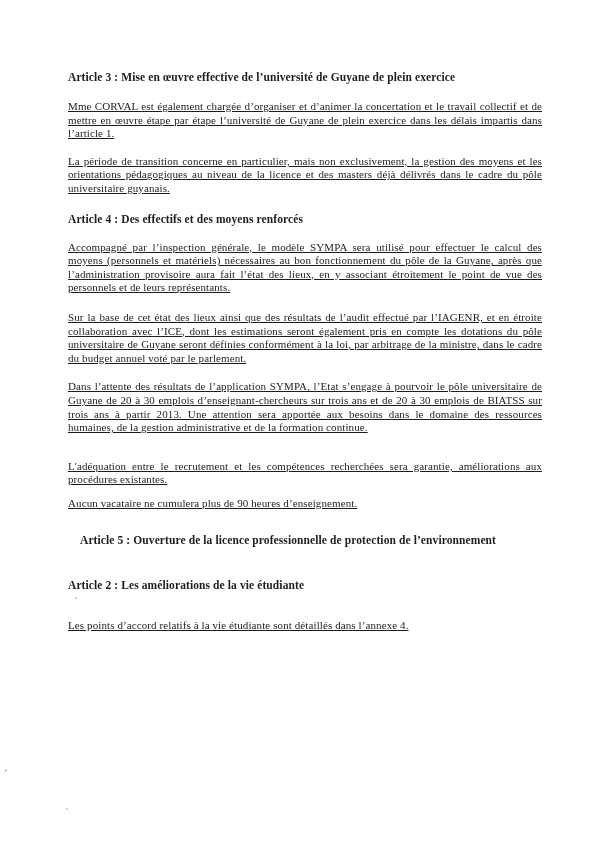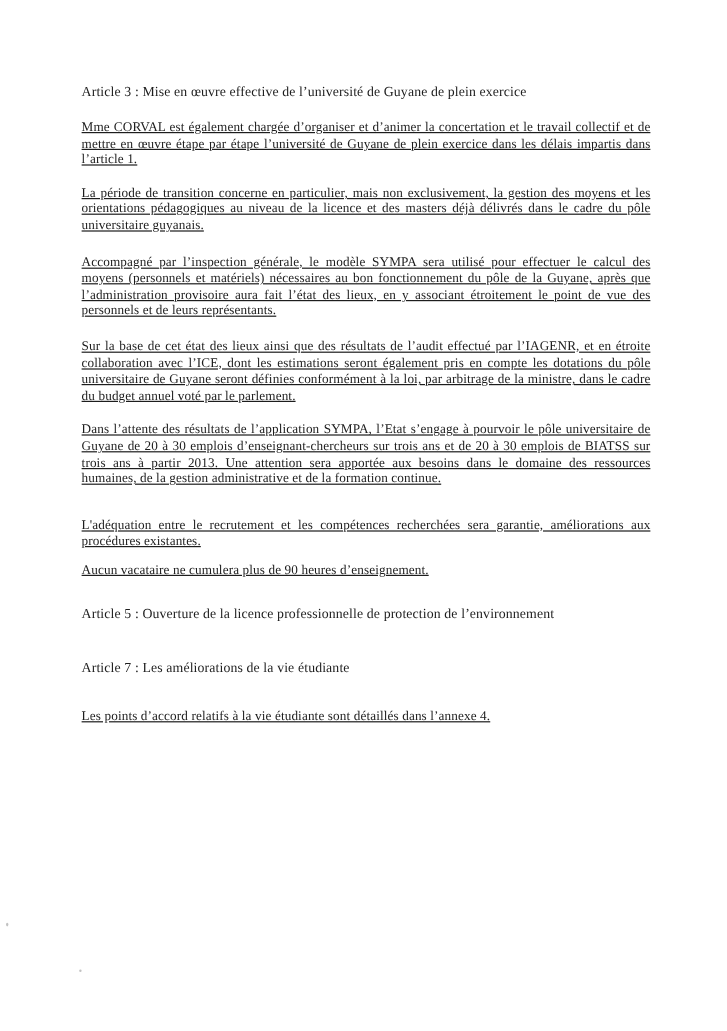--- a/index.html
+++ b/index.html
@@ -20,21 +20,21 @@
     background: #ffffff;
   }
   .text-block {
     position: absolute;
     left: 68px;
     top: 71px;
     width: 474px;
     color: #1d1d1d;
   }
   .heading {
-    font-weight: normal;
+    font-weight: bold;
     font-size: 11.5px;
     line-height: 13px;
     margin: 0;
     white-space: nowrap;
     letter-spacing: 0.1px;
   }
   .para {
     font-size: 11px;
     line-height: 13.6px;
     margin: 0;
@@ -45,21 +45,21 @@
   
   .mb10 { margin-bottom: 10px; }
   .mb14 { margin-bottom: 14px; }
   .mb15 { margin-bottom: 15px; }
   .mb16 { margin-bottom: 16px; }
   .mb17 { margin-bottom: 17px; }
   .mb24 { margin-bottom: 24px; }
   .mb25 { margin-bottom: 25px; }
   .mb27 { margin-bottom: 27px; }
   .mb30 { margin-bottom: 30px; }
-  .mb32 { margin-bottom: 32px; }
+  .mb32 { margin-bottom: 32px; margin-left: 12px; }
   
   .speck {
     position: absolute;
     background: #9a9a9a;
     border-radius: 50%;
     opacity: 0.6;
   }
   .speck1 { left: 75px;  top: 597px; width: 2px; height: 2px; }
   .speck2 { left: 5px;   top: 769px; width: 2px; height: 3px; }
   .speck3 { left: 66px;  top: 808px; width: 2px; height: 2px; }
@@ -71,35 +71,36 @@
 
   <div class="text-block">
 
     <h2 class="heading mb16">Article 3 : Mise en œuvre effective de l’université de Guyane de plein exercice</h2>
 
     <p class="para mb14">Mme CORVAL est également chargée d’organiser et d’animer la concertation et le travail collectif et de mettre en œuvre étape par étape l’université de Guyane de plein exercice dans les délais impartis dans l’article 1.</p>
 
 
     <p class="para mb17">La période de transition concerne en particulier, mais non exclusivement, la gestion des moyens et les orientations pédagogiques au niveau de la licence et des masters déjà délivrés dans le cadre du pôle universitaire guyanais.</p>
 
+    <h2 class="heading mb15">Article 4 : Des effectifs et des moyens renforcés</h2>
 
     <p class="para mb16">Accompagné par l’inspection générale, le modèle SYMPA sera utilisé pour effectuer le calcul des moyens (personnels et matériels) nécessaires au bon fonctionnement du pôle de la Guyane, après que l’administration provisoire aura fait l’état des lieux, en y associant étroitement le point de vue des personnels et de leurs représentants.</p>
 
     <p class="para mb15">Sur la base de cet état des lieux ainsi que des résultats de l’audit effectué par l’IAGENR, et en étroite collaboration avec l’ICE, dont les estimations seront également pris en compte les dotations du pôle universitaire de Guyane seront définies conformément à la loi, par arbitrage de la ministre, dans le cadre du budget annuel voté par le parlement.</p>
 
     <p class="para mb25">Dans l’attente des résultats de l’application SYMPA, l’Etat s’engage à pourvoir le pôle universitaire de Guyane de 20 à 30 emplois d’enseignant-chercheurs sur trois ans et de 20 à 30 emplois de BIATSS sur trois ans à partir 2013. Une attention sera apportée aux besoins dans le domaine des ressources humaines, de la gestion administrative et de la formation continue.</p>
 
     <p class="para mb10">L'adéquation entre le recrutement et les compétences recherchées sera garantie, améliorations aux procédures existantes.</p>
 
     <p class="para mb24">Aucun vacataire ne cumulera plus de 90 heures d’enseignement.</p>
 
     <h2 class="heading mb32">Article 5 : Ouverture de la licence professionnelle de protection de l’environnement</h2>
 
 
-    <h2 class="heading mb27">Article 7 : Les améliorations de la vie étudiante</h2>
+    <h2 class="heading mb27">Article 2 : Les améliorations de la vie étudiante</h2>
 
     <p class="para">Les points d’accord relatifs à la vie étudiante sont détaillés dans l’annexe 4.</p>
 
   </div>
 
   <div class="speck speck1"></div>
   <div class="speck speck2"></div>
   <div class="speck speck3"></div>
 
 </div>

